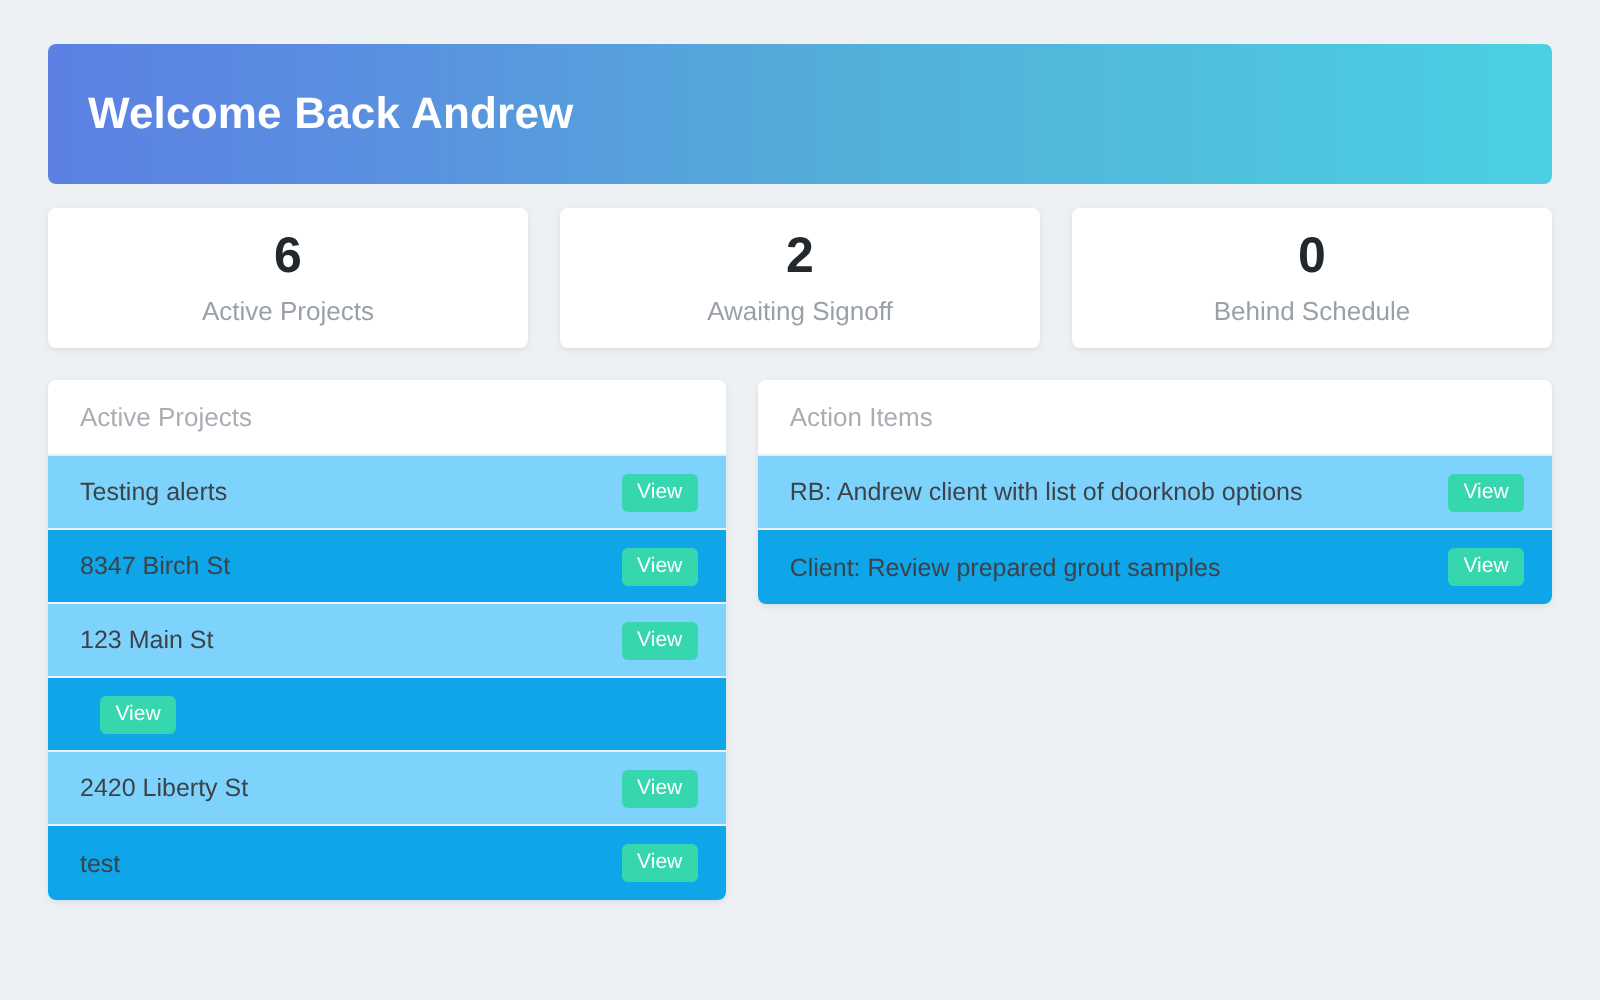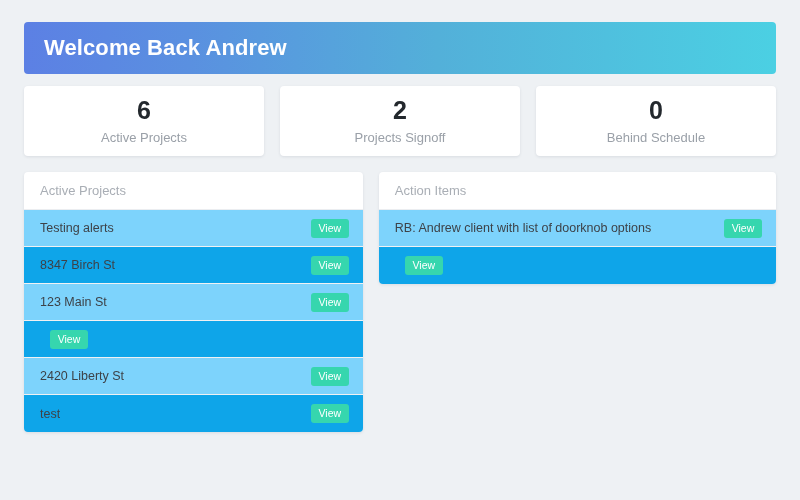--- a/index.html
+++ b/index.html
@@ -16,21 +16,21 @@
   .page {
     width: 800px;
     height: 500px;
     box-sizing: border-box;
     padding: 22px 24px 0 24px;
     position: relative;
   }
 
   
   .banner {
-    height: 52px;
+    height: 70px;
     border-radius: 4px;
     background: linear-gradient(to right, #5c80e4 0%, #5a90e0 22%, #53b0d9 55%, #4bd0e3 100%);
     display: flex;
     align-items: center;
     padding-left: 20px;
     box-sizing: border-box;
   }
   .banner-title {
     color: #ffffff;
     font-size: 22px;
@@ -142,21 +142,21 @@
     <span class="banner-title">Welcome Back Andrew</span>
   </div>
 
   <div class="stats-row">
     <div class="stat-card">
       <div class="stat-value">6</div>
       <div class="stat-label">Active Projects</div>
     </div>
     <div class="stat-card">
       <div class="stat-value">2</div>
-      <div class="stat-label">Projects Signoff</div>
+      <div class="stat-label">Awaiting Signoff</div>
     </div>
     <div class="stat-card">
       <div class="stat-value">0</div>
       <div class="stat-label">Behind Schedule</div>
     </div>
   </div>
 
   <div class="panels-row">
 
     <div class="panel panel-left">
@@ -192,18 +192,19 @@
     <div class="panel panel-right">
       <div class="panel-header">
         <span class="panel-header-title">Action Items</span>
       </div>
 
       <div class="row">
         <span class="row-label">RB: Andrew client with list of doorknob options</span>
         <button class="view-btn">View</button>
       </div>
       <div class="row alt">
+        <span class="row-label">Client: Review prepared grout samples</span>
         <button class="view-btn">View</button>
       </div>
     </div>
 
   </div>
 </div>
 
 </body></html>

